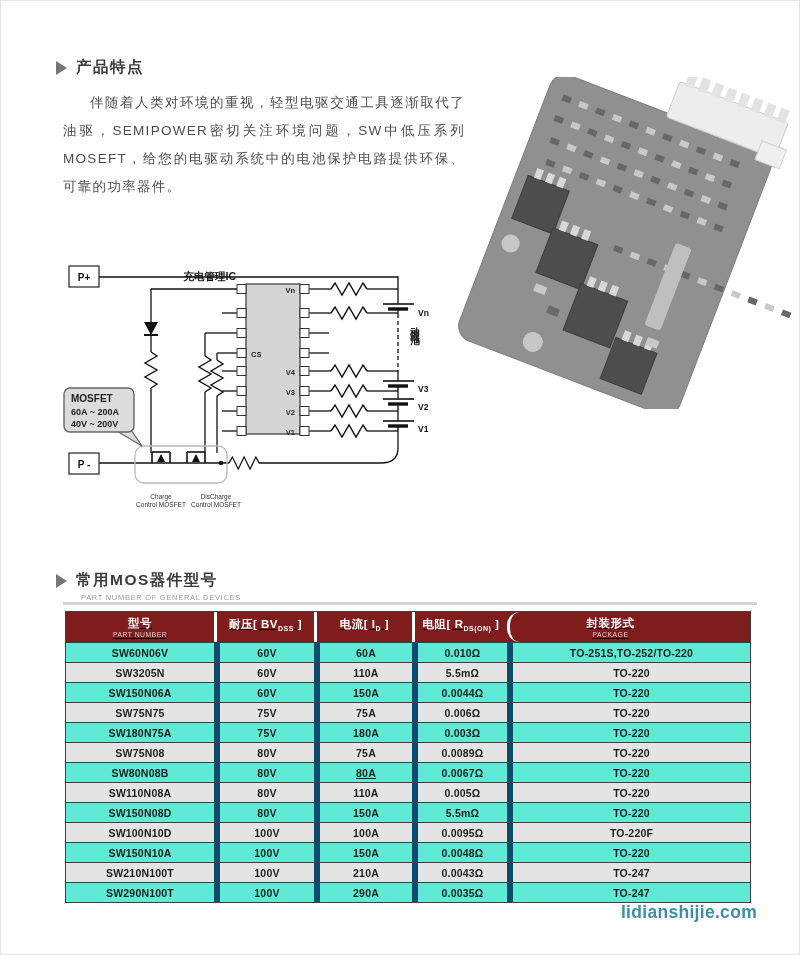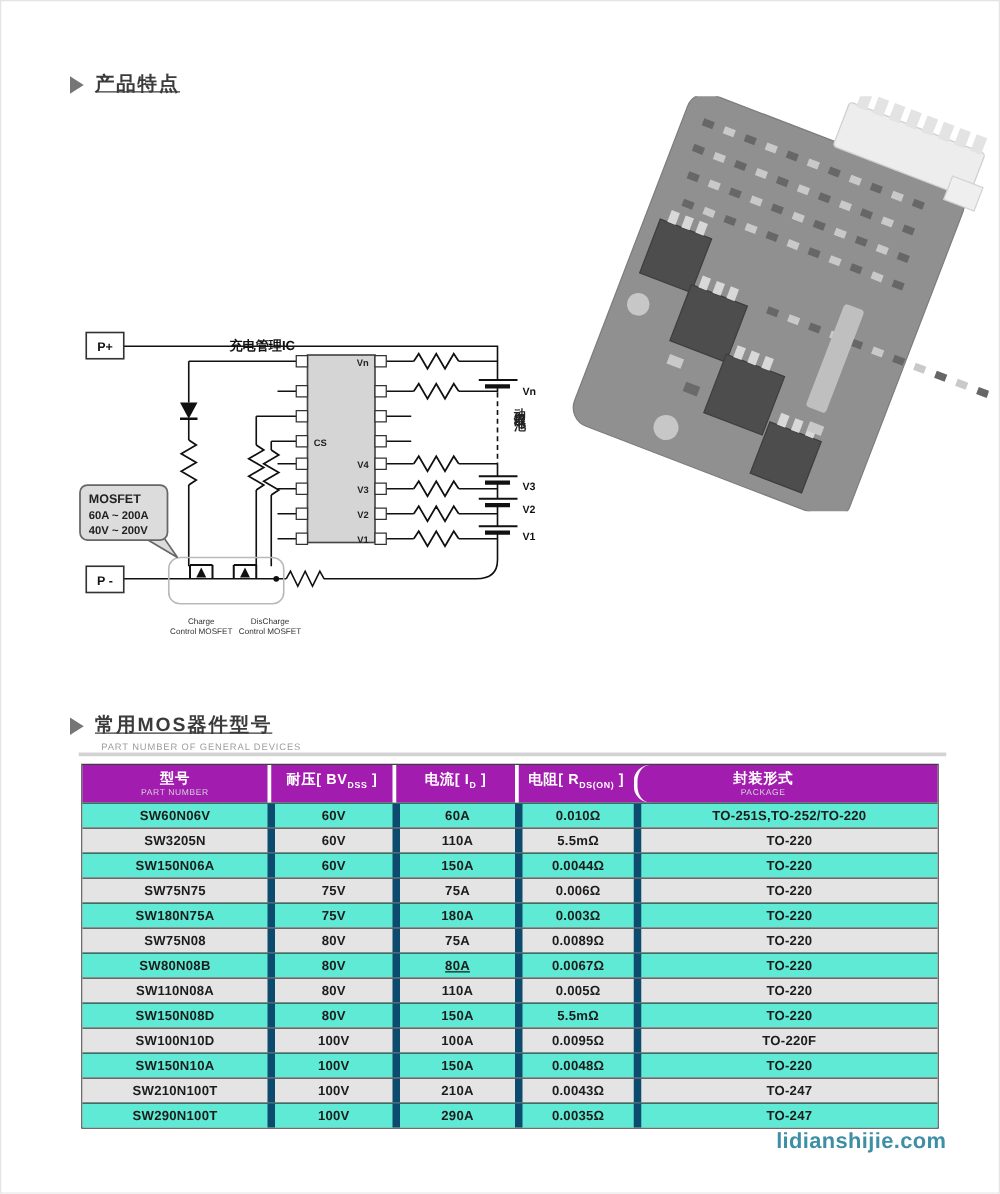--- a/index.html
+++ b/index.html
@@ -3,35 +3,35 @@
 <meta charset="utf-8">
 <style>
   html,body{margin:0;padding:0;background:#ffffff;}
   body{font-family:"Liberation Sans","DejaVu Sans",sans-serif;}
   #page{position:relative;width:800px;height:955px;background:#fff;border:1px solid #e4e4e4;
         box-sizing:border-box;overflow:hidden;}
   
   .sec-head{position:absolute;display:flex;align-items:center;}
   .tri{width:0;height:0;border-left:11px solid #767676;border-top:7px solid transparent;
        border-bottom:7px solid transparent;margin-right:9px;}
-  .sec-title{font-size:15.5px;font-weight:bold;color:#3b3b3b;letter-spacing:1.5px;text-decoration:underline;}
+  .sec-title{font-size:15.5px;font-weight:bold;color:#3b3b3b;letter-spacing:1.5px;}
   .sec-sub{position:absolute;font-size:7.5px;color:#9d9d9d;letter-spacing:.7px;}
   
   #para{position:absolute;left:62px;top:88px;width:402px;font-size:13.5px;color:#4e4e4e;
         line-height:28px;letter-spacing:1.3px;text-indent:2em;text-align:justify;}
   
   #circuit{position:absolute;left:30px;top:255px;width:398px;height:266px;}
   #bat-text{position:absolute;left:377px;top:63px;height:60px;writing-mode:vertical-rl;
             font-size:9.5px;font-weight:bold;color:#222;letter-spacing:2px;line-height:14px;}
   
   #pcb{position:absolute;left:438px;top:76px;width:352px;height:332px;}
   
   #tbl-topline{position:absolute;left:62px;top:601px;width:694px;height:3px;background:#d3d3d3;}
   #mos-table{position:absolute;left:64px;top:610px;width:684px;border:1px solid #3f3f3f;}
-  .hrow{display:flex;background:#a21caf;}
+  .hrow{display:flex;background:#7f1d1d;text-decoration:underline;}
   .th{box-sizing:border-box;height:30px;display:flex;flex-direction:column;align-items:center;
       justify-content:center;color:#fff;}
   .th + .th{border-left:3px solid #fff;}
   .th-zh{font-size:11.5px;font-weight:bold;letter-spacing:.5px;line-height:12px;}
   .th-zh sub{font-size:7px;}
   .th-en{font-size:6.8px;color:#d6d6d6;letter-spacing:.5px;margin-top:2px;line-height:7px;}
   .tr{display:flex;border-top:1px solid #3f3f3f;background:#5eead4;}
   .tr.alt{background:#e4e4e4;}
   .td{box-sizing:border-box;height:19px;display:flex;align-items:center;justify-content:center;
       font-size:10.5px;font-weight:bold;color:#1c1c1c;letter-spacing:.2px;}
@@ -44,20 +44,21 @@
 </head>
 <body>
 
 <div id="page">
 
   <div class="sec-head" style="left:55px;top:56px;">
     <div class="tri"></div>
     <div class="sec-title">产品特点</div>
   </div>
 
+  <div id="para">伴随着人类对环境的重视，轻型电驱交通工具逐渐取代了油驱，SEMIPOWER密切关注环境问题，SW中低压系列MOSEFT，给您的电驱动系统中的电池保护电路提供环保、可靠的功率器件。</div>
 
   <svg id="pcb" viewBox="0 0 352 332">
     <g transform="translate(176,168) rotate(21)">
       <rect x="-118" y="-142" width="236" height="284" rx="16" fill="#909090" stroke="#7d7d7d"></rect>
 
       <g>
         <rect x="2" y="-176" width="116" height="38" rx="3" fill="#ededed" stroke="#cfcfcf"></rect>
         <rect x="8" y="-188" width="9" height="14" fill="#e3e3e3"></rect>
         <rect x="22" y="-188" width="9" height="14" fill="#e3e3e3"></rect>
         <rect x="36" y="-188" width="9" height="14" fill="#e3e3e3"></rect>

